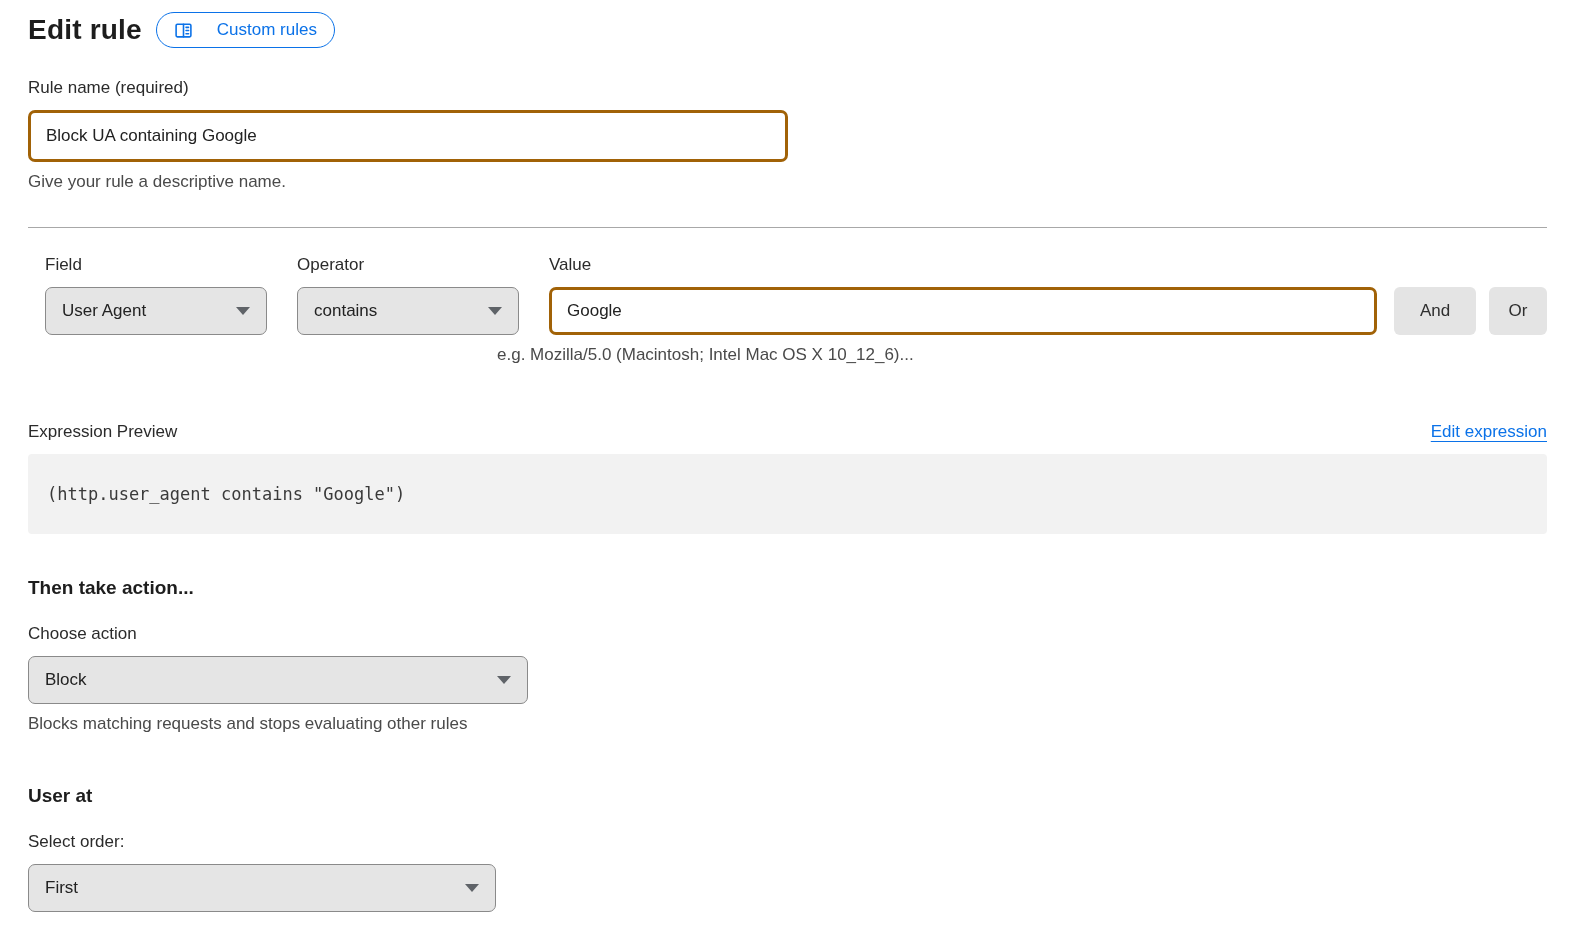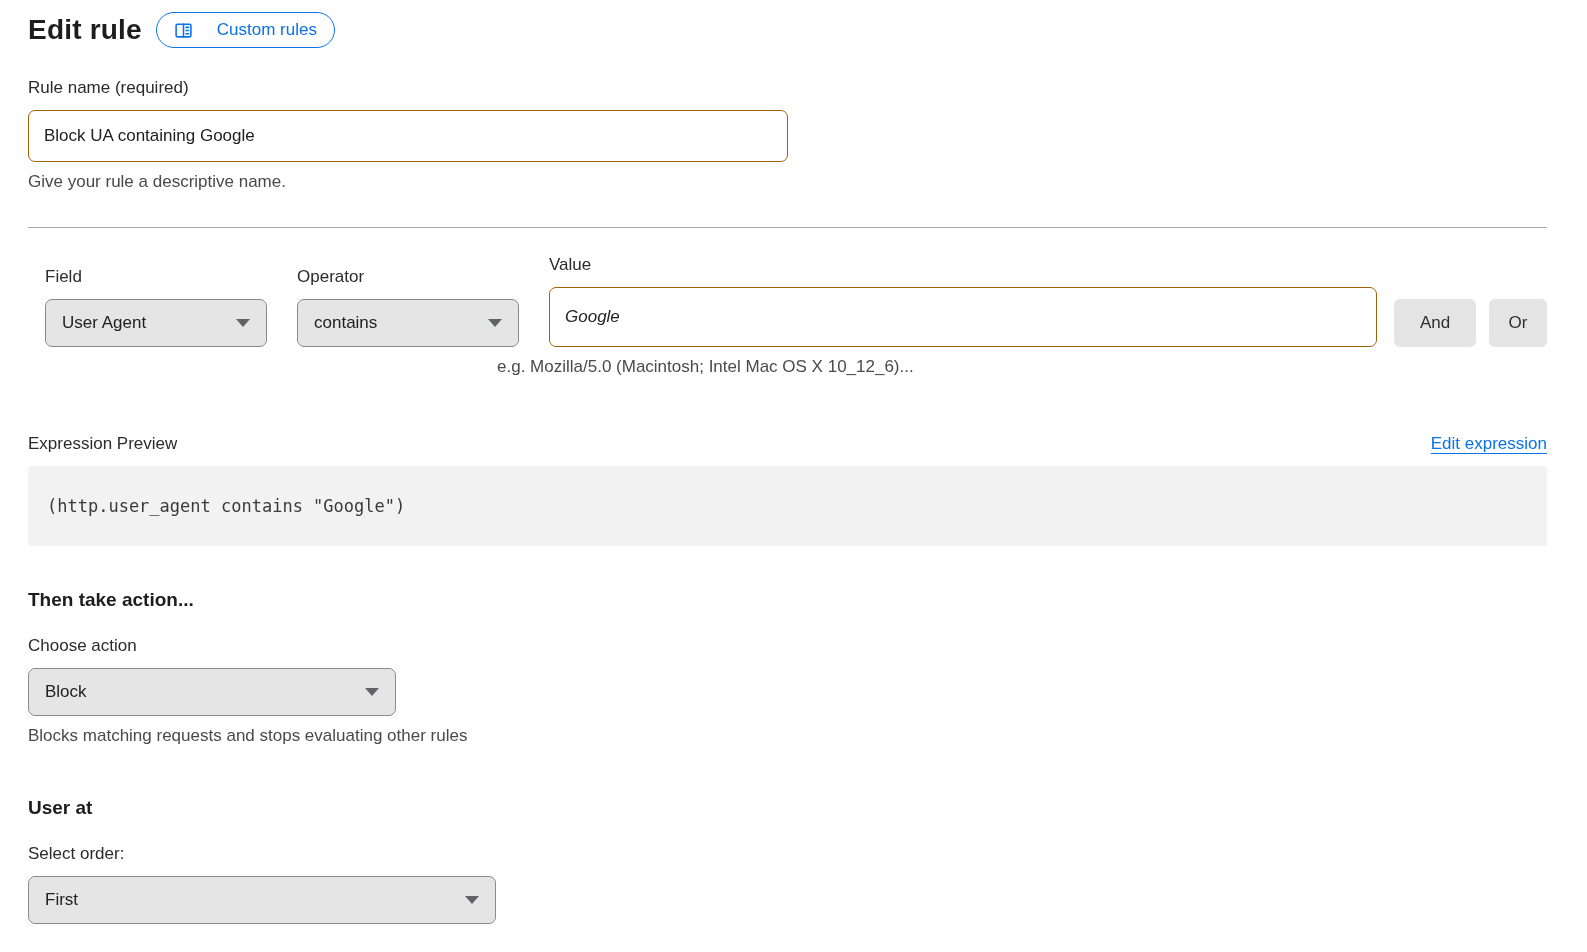--- a/index.html
+++ b/index.html
@@ -30,21 +30,21 @@
     font-family: inherit;
   }
   .docs-pill svg { display: block; }
 
   
   .field-label { font-size: 17px; color: #2b2b2b; margin-bottom: 12px; }
   .helper { font-size: 17px; color: #4a4a4a; margin-top: 10px; }
 
   
   .text-input {
-    height: 52px; border: 1px solid #a16207; border-radius: 7px;
+    height: 52px; border: 3px solid #a16207; border-radius: 7px;
     padding: 0 15px; font-size: 17px; color: #222; background: #fff;
     font-family: inherit; width: 100%;
   }
   .rule-name-wrap { width: 760px; }
 
   hr.divider { border: none; border-top: 1.5px solid #a8a8a8; margin: 35px 0 0 0; }
 
   
   .cond-section { margin-top: 27px; }
   .cond-row { display: flex; align-items: flex-end; }
@@ -86,21 +86,21 @@
   .code-box {
     margin-top: 12px; background: var(--code-bg); border-radius: 4px;
     padding: 30px 19px; font-family: "DejaVu Sans Mono", monospace;
     font-size: 17px; color: #3a3a3a;
   }
 
   
   .section-heading { font-size: 19px; font-weight: 700; color: #1d1d1d; margin: 0; }
   .action-heading { margin-top: 43px; }
   .choose-action-label { margin-top: 25px; }
-  .action-select { width: 368px; margin-top: 1px; }
+  .action-select { width: 500px; margin-top: 1px; }
   .place-heading { margin-top: 51px; }
   .order-label { margin-top: 25px; }
   .order-select { width: 468px; margin-top: 1px; }
 </style>
 </head>
 <body>
 
 <div class="page">
 
   <div class="title-row">
@@ -138,21 +138,21 @@
       </div>
       <div class="cond-col col-operator">
         <div class="field-label">Operator</div>
         <div class="select-control">
           <span>contains</span>
           <span class="chevron"></span>
         </div>
       </div>
       <div class="cond-col col-value">
         <div class="field-label">Value</div>
-        <input class="text-input" type="text" style="height: 60px; font-style: italic;" value="Google">
+        <input class="text-input" type="text" style="height: 48px;" value="Google">
       </div>
       <button class="logic-btn btn-and">And</button>
       <button class="logic-btn btn-or">Or</button>
     </div>
     <div class="helper value-helper">e.g. Mozilla/5.0 (Macintosh; Intel Mac OS X 10_12_6)...</div>
   </div>
 
   <div class="expr-header">
     <span class="expr-label">Expression Preview</span>
     <a class="edit-expression">Edit expression</a>

